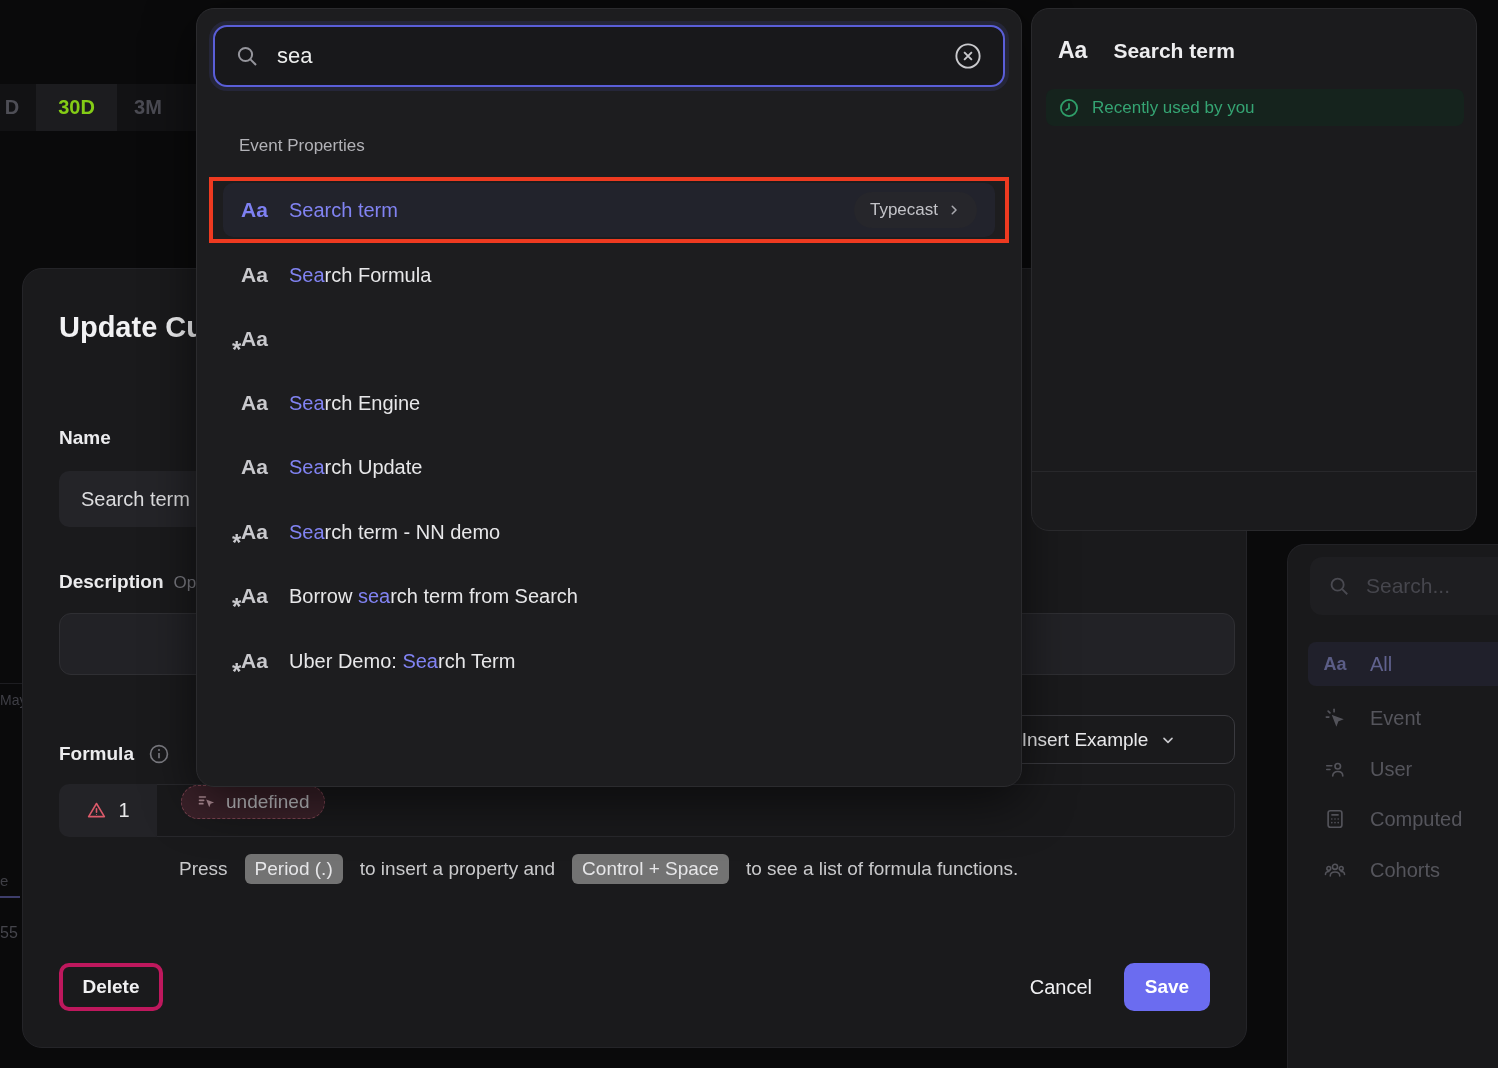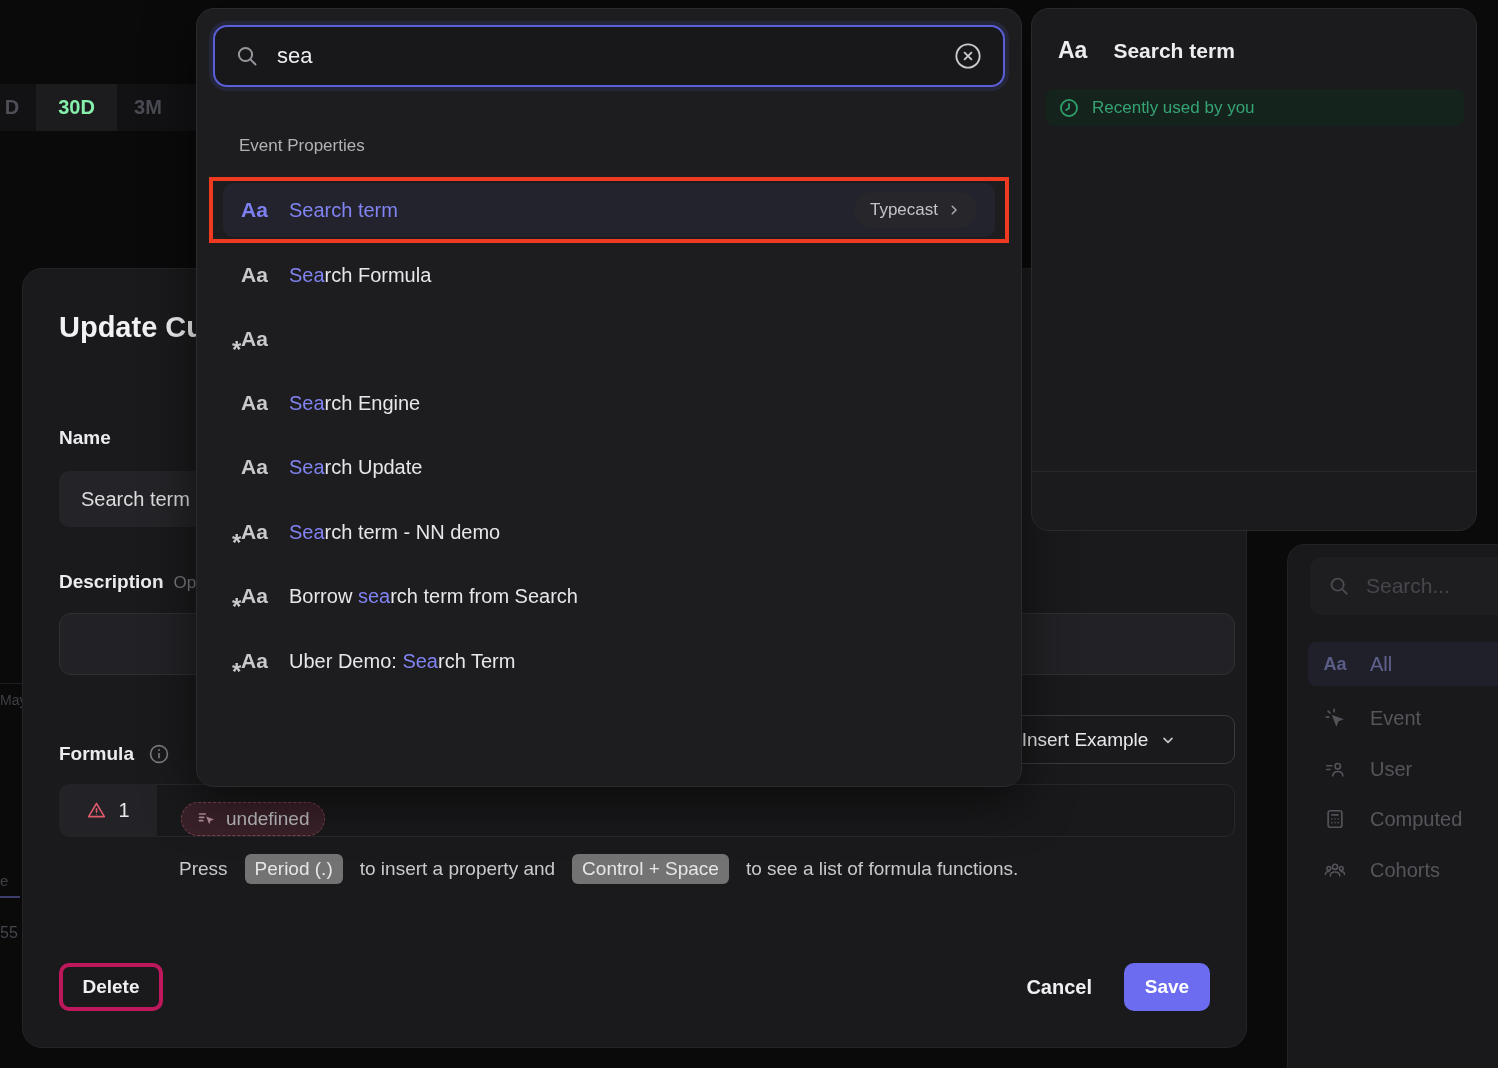--- a/index.html
+++ b/index.html
@@ -10,21 +10,21 @@
     color:#e8e8ea;
     position:relative;
   }
   svg { display:block; }
 
   
   .timebar { position:absolute; left:0; top:84px; width:196px; height:47px; background:#121214; }
   .timebar .tseg { position:absolute; top:0; height:47px; display:flex; align-items:center; justify-content:center;
     font-size:20px; font-weight:700; color:#4e4e56; }
   .tseg.partial { left:0; width:24px; }
-  .tseg.sel { left:36px; width:81px; background:#1c1c1f; color:#86efac; }
+  .tseg.sel { left:36px; width:81px; background:#1c1c1f; color:#84cc16; }
   .tseg.m3 { left:118px; width:60px; color:#4b4b53; }
   .frag { position:absolute; color:#3f3f46; }
   .frag.may { left:0; top:692px; font-size:14px; }
   .frag.e { left:0; top:872px; font-size:15px; }
   .frag.v55 { left:0; top:924px; font-size:16px; color:#45454c; }
   .fragline { position:absolute; left:0; top:683px; width:22px; height:1px; background:#1d1d21; }
   .fragpurple { position:absolute; left:0; top:896px; width:20px; height:2px; background:#3d3d6b; }
 
   
   .modal { position:absolute; left:22px; top:268px; width:1225px; height:780px;
@@ -39,31 +39,31 @@
     border:1px solid #2f2f33; border-radius:12px; resize:none; outline:none; }
   .formula-row-label { position:absolute; left:36px; top:474px; display:flex; align-items:center; gap:14px; }
   .formula-row-label .lab { font-size:19px; font-weight:700; color:#ececee; }
   .insert-example { position:absolute; left:940px; top:446px; width:272px; height:49px;
     background:transparent; border:1px solid #3a3a3f; border-radius:10px; display:flex; align-items:center;
     justify-content:center; gap:12px; color:#e9e9eb; font-size:19px; cursor:pointer; }
   .formula-editor { position:absolute; left:36px; top:515px; width:1176px; height:53px; display:flex; }
   .err-seg { width:98px; height:53px; background:#232327; border-radius:10px 0 0 10px; display:flex;
     align-items:center; justify-content:center; gap:11px; font-size:20px; color:#e8e8ea; }
   .editor-seg { flex:1; background:#19191b; border:1px solid #28282c; border-left:none;
-    border-radius:0 10px 10px 0; display:flex; align-items:flex-end; padding-left:24px; }
+    border-radius:0 10px 10px 0; display:flex; align-items:flex-start; padding-left:24px; }
   .undef-pill { display:inline-flex; align-items:center; gap:9px; background:#3a2129;
     border:1px dashed #7b4350; border-radius:17px; padding:5px 15px; color:#bdbdc1; font-size:19px; }
   .hintline { position:absolute; left:156px; top:585px; display:flex; align-items:center; gap:17px;
     font-size:19px; color:#c9c9cb; white-space:nowrap; }
   .kbd { background:#737373; border-radius:6px; padding:4px 10px; color:#e6e6e8; }
   .delete-btn { position:absolute; left:36px; top:694px; width:104px; height:48px; background:transparent;
     border:4px solid #be185d; border-radius:10px; color:#f0f0f2; font-size:19px; font-weight:700; cursor:pointer;
     font-family:"Liberation Sans", sans-serif; }
   .modal-actions { position:absolute; right:36px; top:694px; height:48px; display:flex; align-items:center; gap:32px; }
-  .cancel-btn { background:none; border:none; color:#f0f0f2; font-size:20px; font-weight:700; cursor:pointer;
+  .cancel-btn { background:none; border:none; color:#f0f0f2; font-size:20px; font-weight:400; cursor:pointer;
     font-family:"Liberation Sans", sans-serif; }
   .save-btn { width:86px; height:48px; background:#6b6cf0; border:none; border-radius:10px; color:#ffffff;
     font-size:19px; font-weight:700; cursor:pointer; font-family:"Liberation Sans", sans-serif; }
 
   
   .dropdown { position:absolute; left:196px; top:8px; width:826px; height:779px; background:#1d1d1f;
     border:1px solid #2b2b2e; border-radius:18px; box-shadow:0 14px 50px rgba(0,0,0,.55); z-index:30; }
   .dd-search { position:absolute; left:16px; top:16px; width:792px; height:62px; background:#18181b;
     border:2px solid #5a5ed8; border-radius:14px; box-shadow:0 0 0 4px rgba(80,84,190,.16);
     display:flex; align-items:center; padding:0 20px; }

